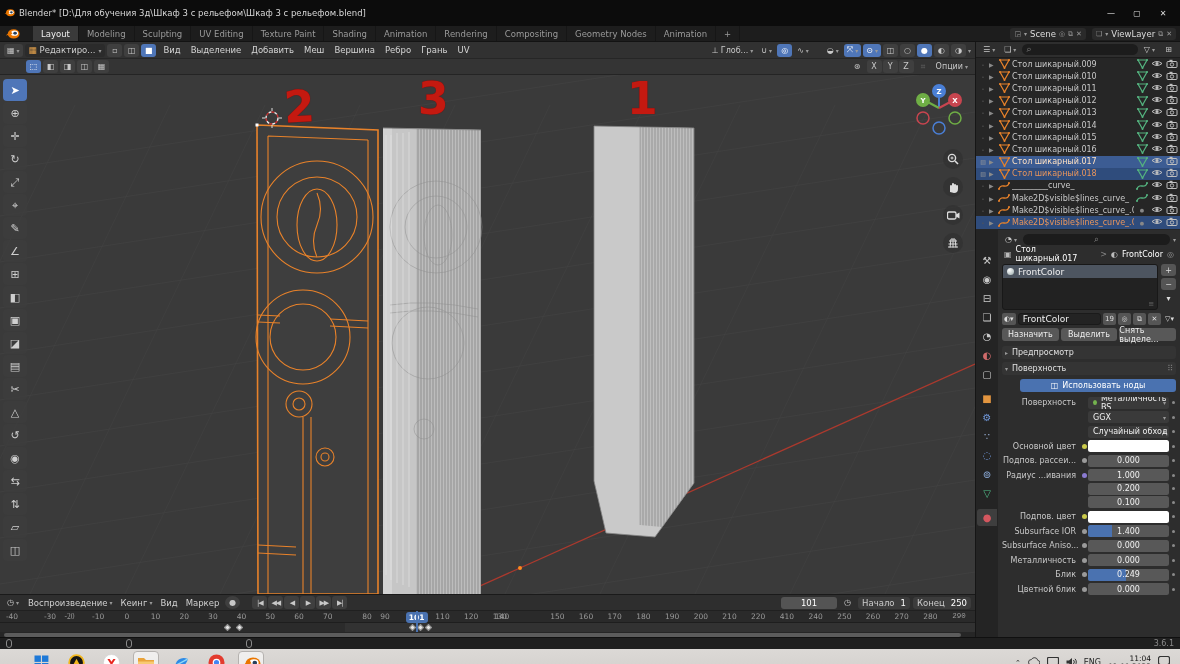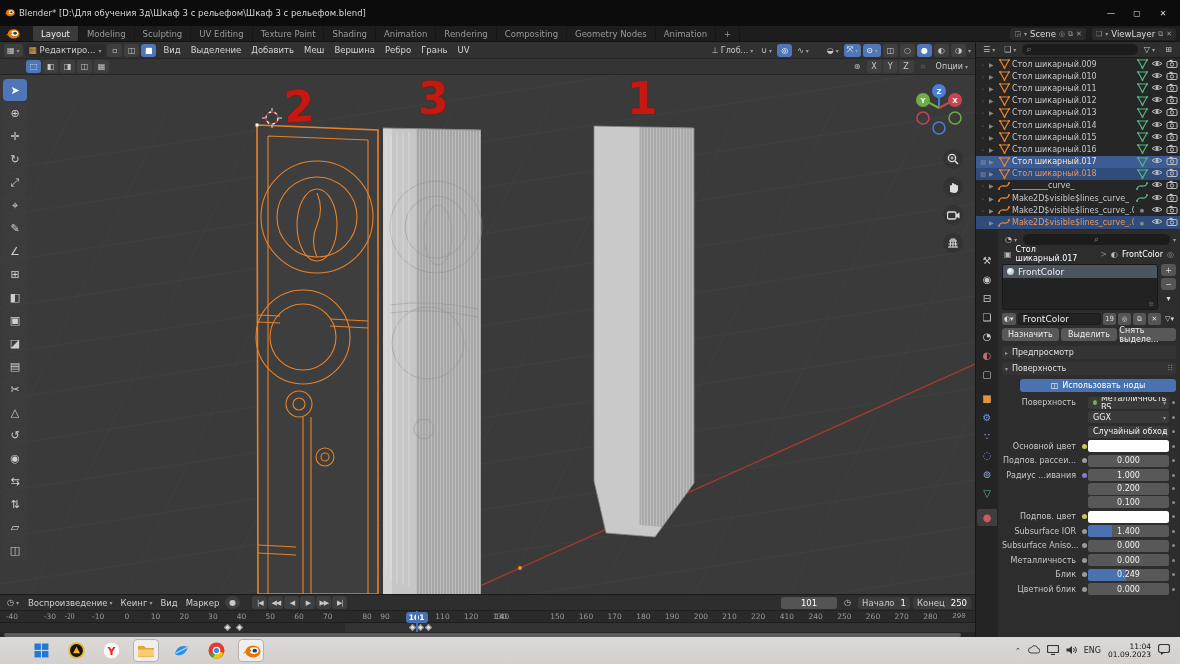--- a/index.html
+++ b/index.html
@@ -1197,20 +1197,26 @@
     <span class="kdot">
                   <i></i>
                 </span>
   </div>
             </div>
         </div>
       </div>
     </div>
   </div>
 
+  <div class="statusbar">
+    <span class="mouse"></span>
+    <span class="mouse sb-gap1"></span>
+    <span class="mouse sb-gap2"></span>
+    <span class="sb-ver">3.6.1</span>
+  </div>
 
   <div class="taskbar">
     <div class="tb-apps" id="tb-apps">
         <span class="tb-app">
           <svg width="15" height="15">
             <rect x="0.5" y="0.5" width="6.4" height="6.4" fill="#1e79d7"></rect>
             <rect x="8" y="0.5" width="6.4" height="6.4" fill="#1e79d7"></rect>
             <rect x="0.5" y="8" width="6.4" height="6.4" fill="#1e79d7"></rect>
             <rect x="8" y="8" width="6.4" height="6.4" fill="#1e79d7"></rect>
           </svg>

